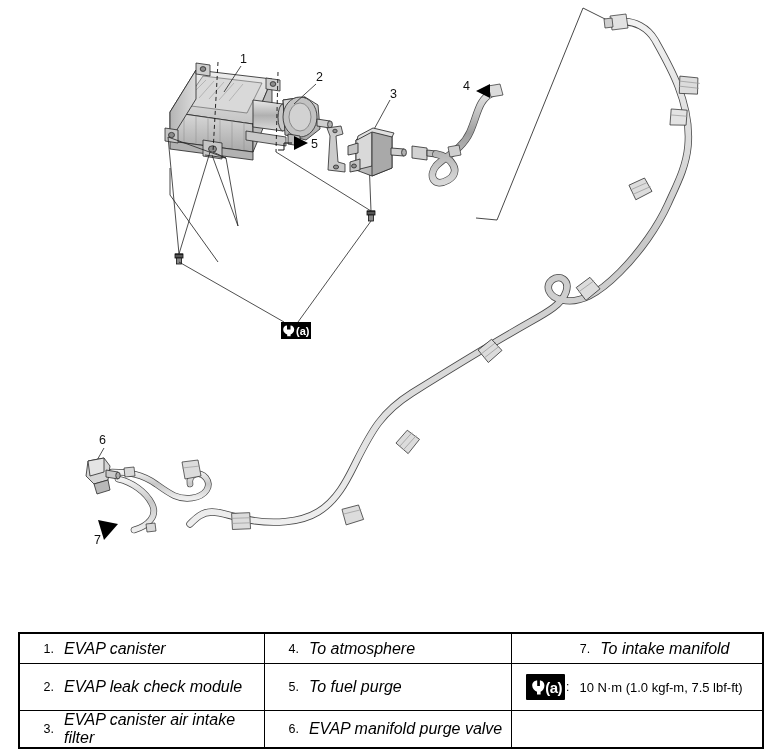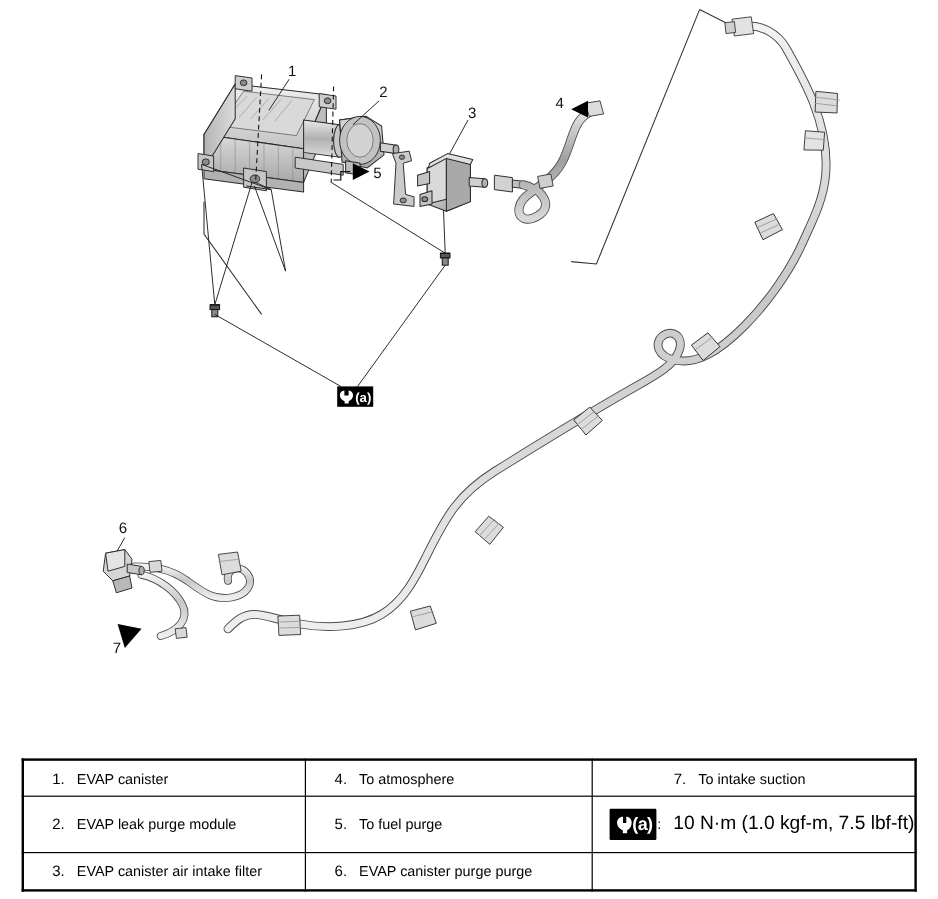--- a/index.html
+++ b/index.html
@@ -11,31 +11,31 @@
   
   #legend{position:absolute;left:18px;top:632px;width:746px;border:2px solid #000;
           border-collapse:collapse;background:#fff;}
   #legend td{border:1px solid #000;padding:0;vertical-align:middle;font-size:12.5px;}
   #legend .r1 td{height:29px;}
   #legend .r2 td{height:46px;}
   #legend .r3 td{height:30px;}
   .cellwrap{display:flex;align-items:center;height:100%;}
   .num{width:34px;text-align:right;padding-right:10px;flex:none;font-size:12.5px;}
   .num.wide{width:78px;}
-  .lbl{font-size:12px;}
+  .lbl{font-size:16px;font-style:italic;}
   td.c1{width:246px;}
   td.c2{width:248px;}
   td.c3{width:250px;}
   .torquecell{display:flex;align-items:center;height:100%;padding-left:14px;}
   .torque-badge{background:#000;color:#fff;display:inline-flex;align-items:center;
         justify-content:center;height:26px;padding:0 3px;font-weight:bold;font-size:15px;
         letter-spacing:-0.5px;line-height:1;border-radius:1px;}
   .torque-badge svg{display:block;}
   .colon{margin:0 2px 0 1px;font-size:12px;}
-  .torque-text{font-size:16px;margin-left:8px;white-space:nowrap;}
+  .torque-text{font-size:13px;margin-left:8px;white-space:nowrap;}
   .badge-inline{display:inline-flex;align-items:center;}
 </style>
 </head>
 <body>
 
 <svg id="diagram" viewBox="0 0 782 620">
   <defs>
     <linearGradient id="gBodyTop" x1="0" y1="0" x2="0" y2="1">
       <stop offset="0" stop-color="#efefef"></stop>
         <stop offset="1" stop-color="#c4c4c4"></stop>
@@ -346,29 +346,29 @@
       </td>
       <td class="c2">
         <div class="cellwrap">
           <span class="num">4.</span>
           <span class="lbl">To atmosphere</span>
         </div>
       </td>
       <td class="c3">
         <div class="cellwrap">
           <span class="num wide">7.</span>
-          <span class="lbl">To intake suction</span>
+          <span class="lbl">To intake manifold</span>
         </div>
       </td>
     </tr>
     <tr class="r2">
       <td class="c1">
         <div class="cellwrap">
           <span class="num">2.</span>
-          <span class="lbl">EVAP leak purge module</span>
+          <span class="lbl">EVAP leak check module</span>
         </div>
       </td>
       <td class="c2">
         <div class="cellwrap">
           <span class="num">5.</span>
           <span class="lbl">To fuel purge</span>
         </div>
       </td>
       <td class="c3">
         <div class="torquecell">
@@ -390,21 +390,21 @@
     <tr class="r3">
       <td class="c1">
         <div class="cellwrap">
           <span class="num">3.</span>
           <span class="lbl">EVAP canister air intake filter</span>
         </div>
       </td>
       <td class="c2">
         <div class="cellwrap">
           <span class="num">6.</span>
-          <span class="lbl">EVAP canister purge purge</span>
+          <span class="lbl">EVAP manifold purge valve</span>
         </div>
       </td>
       <td class="c3">
         <div class="cellwrap">
           <span class="num"></span>
           <span class="lbl"></span>
         </div>
       </td>
     </tr>
   </tbody>

